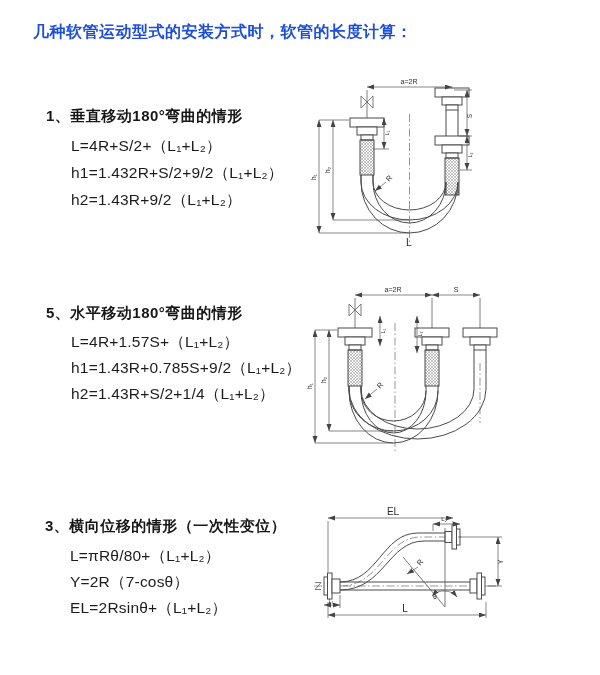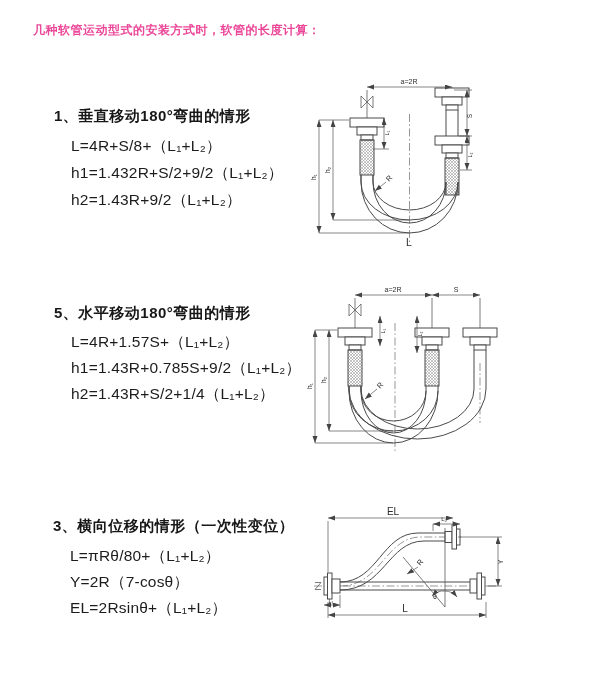--- a/index.html
+++ b/index.html
@@ -2,38 +2,38 @@
 <html><head>
 <meta charset="utf-8">
 <style>
   html,body{margin:0;padding:0;}
   body{
     width:600px;height:675px;position:relative;background:#ffffff;
     font-family:"Liberation Sans","DejaVu Sans",sans-serif;color:#1b1b1b;
     overflow:hidden;
   }
   .abs{position:absolute;white-space:nowrap;}
-  .doc-title{left:33px;top:22px;font-size:12px;font-weight:700;letter-spacing:.5px;color:#ec4899;}
-  .sec-h{font-size:15px;font-weight:700;letter-spacing:.5px;color:#171717;margin-left:8px;}
+  .doc-title{left:33px;top:22px;font-size:16px;font-weight:700;letter-spacing:.5px;color:#1d4ed8;}
+  .sec-h{font-size:15px;font-weight:700;letter-spacing:.5px;color:#171717;}
   .formula{font-size:15.5px;font-weight:400;letter-spacing:.2px;color:#1c1c1c;}
   svg{position:absolute;overflow:visible;}
   svg text{font-family:"Liberation Sans","DejaVu Sans",sans-serif;fill:#2c2c2c;}
   .draw{stroke:#4a4a4a;stroke-width:1;fill:none;}
   .thin{stroke:#5a5a5a;stroke-width:.8;fill:none;}
   .dim{stroke:#555;stroke-width:.7;fill:none;}
   .cl{stroke:#6a6a6a;stroke-width:.7;fill:none;stroke-dasharray:8 2.5 1.5 2.5;}
   .fit{fill:#ffffff;stroke:#4a4a4a;stroke-width:1;}
 </style>
 </head>
 <body>
 
 <div class="abs doc-title">几种软管运动型式的安装方式时，软管的长度计算：</div>
 
 <div class="abs sec-h" style="left:46px;top:107px">1、垂直移动180°弯曲的情形</div>
-<div class="abs formula" style="left:71px;top:136px">L=4R+S/8+（L₁+L₂）</div>
+<div class="abs formula" style="left:71px;top:136px">L=4R+S/2+（L₁+L₂）</div>
 <div class="abs formula" style="left:71px;top:163px">h1=1.432R+S/2+9/2（L₁+L₂）</div>
 <div class="abs formula" style="left:71px;top:190px">h2=1.43R+9/2（L₁+L₂）</div>
 
 <div class="abs sec-h" style="left:46px;top:304px">5、水平移动180°弯曲的情形</div>
 <div class="abs formula" style="left:71px;top:332px">L=4R+1.57S+（L₁+L₂）</div>
 <div class="abs formula" style="left:71px;top:358px">h1=1.43R+0.785S+9/2（L₁+L₂）</div>
 <div class="abs formula" style="left:71px;top:384px">h2=1.43R+S/2+1/4（L₁+L₂）</div>
 
 <div class="abs sec-h" style="left:45px;top:517px">3、横向位移的情形（一次性变位）</div>
 <div class="abs formula" style="left:70px;top:546px">L=πRθ/80+（L₁+L₂）</div>

